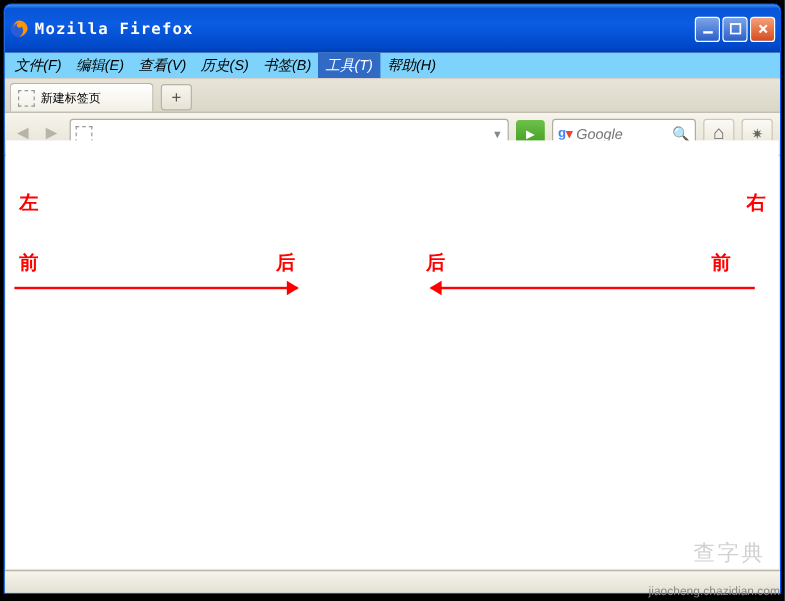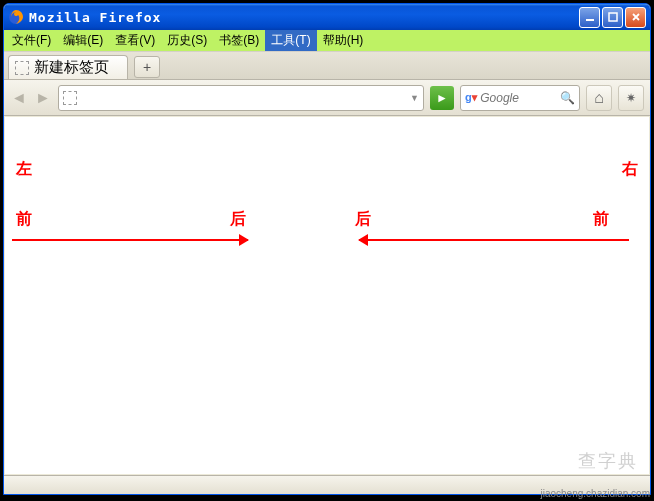--- a/index.html
+++ b/index.html
@@ -1,30 +1,30 @@
 <!DOCTYPE html>
 <html><head>
 <meta charset="utf-8">
 <style>
 * { box-sizing: border-box; margin: 0; padding: 0; }
 body { font-family: "Microsoft YaHei", SimSun, sans-serif; font-size: 12px; background: #000; width: 654px; height: 501px; position: relative; overflow: hidden; }
 .window { position: absolute; top: 3px; left: 3px; width: 648px; height: 492px; background: #ece9d8; border: 1px solid #0055ea; border-radius: 6px 6px 0 0; overflow: hidden; }
-.titlebar { height: 26px; background: linear-gradient(to bottom, #3c8cf0 0%, #0955d6 8%, #0a5ce2 40%, #0048c8 88%, #003db2 100%); display: flex; align-items: center; padding: 0 4px; color: #fff; }
+.titlebar { height: 40px; background: linear-gradient(to bottom, #3c8cf0 0%, #0955d6 8%, #0a5ce2 40%, #0048c8 88%, #003db2 100%); display: flex; align-items: center; padding: 0 4px; color: #fff; }
 .titlebar .app-icon { width: 16px; height: 16px; margin-right: 5px; }
 .titlebar .title { flex: 1; font-family: "SimSun", monospace; font-weight: bold; font-size: 13px; letter-spacing: 1px; }
 .winbtns { display: flex; gap: 2px; }
 .winbtn { width: 21px; height: 21px; border-radius: 3px; border: 1px solid #fff; display: flex; align-items: center; justify-content: center; font-weight: bold; font-size: 11px; color: #fff; }
 .winbtn.min { background: linear-gradient(#7ba4e8, #2c5fc8); }
 .winbtn.max { background: linear-gradient(#7ba4e8, #2c5fc8); }
 .winbtn.close { background: linear-gradient(#f5a17a, #d84a1c); }
-.menubar { height: 22px; background: #bef264; display: flex; align-items: center; padding: 0 2px; border-bottom: 1px solid #d4d0c8; }
+.menubar { height: 22px; background: #7dd3fc; display: flex; align-items: center; padding: 0 2px; border-bottom: 1px solid #d4d0c8; font-style: italic; }
 .menuitem { padding: 2px 6px; font-size: 12px; }
 .menuitem.active { background: #316ac5; color: #fff; }
 .tabbar { height: 28px; background: linear-gradient(#e8e4d8, #dad6c8); display: flex; align-items: flex-end; padding: 0 4px; border-bottom: 1px solid #b8b4a8; position: relative; }
-.tab { height: 24px; background: linear-gradient(#fff, #f2efe5); border: 1px solid #b8b4a8; border-bottom: none; border-radius: 4px 4px 0 0; display: flex; align-items: center; padding: 0 10px 0 6px; gap: 5px; font-size: 15px; min-width: 120px; }
+.tab { height: 24px; background: linear-gradient(#fff, #f2efe5); border: 1px solid #b8b4a8; border-bottom: none; border-radius: 4px 4px 0 0; display: flex; align-items: center; padding: 0 10px 0 6px; gap: 5px; font-size: 10px; min-width: 120px; }
 .tab .dashed { width: 14px; height: 14px; border: 1px dashed #999; }
 .newtab { width: 26px; height: 22px; background: linear-gradient(#f8f6ef,#e6e2d4); border: 1px solid #b8b4a8; border-radius: 3px; display:flex;align-items:center;justify-content:center; margin-left: 6px; margin-bottom: 1px; color:#555; font-size:14px; }
 .navbar { height: 36px; background: linear-gradient(#f6f4ec, #e4e0d2); display: flex; align-items: center; padding: 0 6px; gap: 6px; border-bottom: 1px solid #b8b4a8; }
 .navbtn { width: 22px; height: 22px; border: 1px solid #ccc8ba; border-radius: 3px; background: linear-gradient(#fbfaf5,#e8e4d6); display:flex;align-items:center;justify-content:center; color:#999; font-size:12px; }
 .navbtn.back, .navbtn.fwd { border: none; background: none; color:#b8b4a8; font-size:16px; width:18px; }
 .urlbox { flex: 1; height: 26px; background: #fff; border: 1px solid #b0aca0; border-radius: 3px; display: flex; align-items: center; padding: 0 4px; gap: 4px; }
 .urlbox .dashed { width: 14px; height: 14px; border: 1px dashed #999; }
 .urlbox input { flex:1; border:none; outline:none; font-size:12px; height: 20px; }
 .gobtn { width: 24px; height: 24px; background: linear-gradient(#6ec04a,#3a9a1a); border-radius: 3px; display:flex;align-items:center;justify-content:center; color:#fff; }
 .searchbox { width: 120px; height: 26px; background: #fff; border: 1px solid #b0aca0; border-radius: 3px; display: flex; align-items: center; padding: 0 4px; gap: 3px; }

